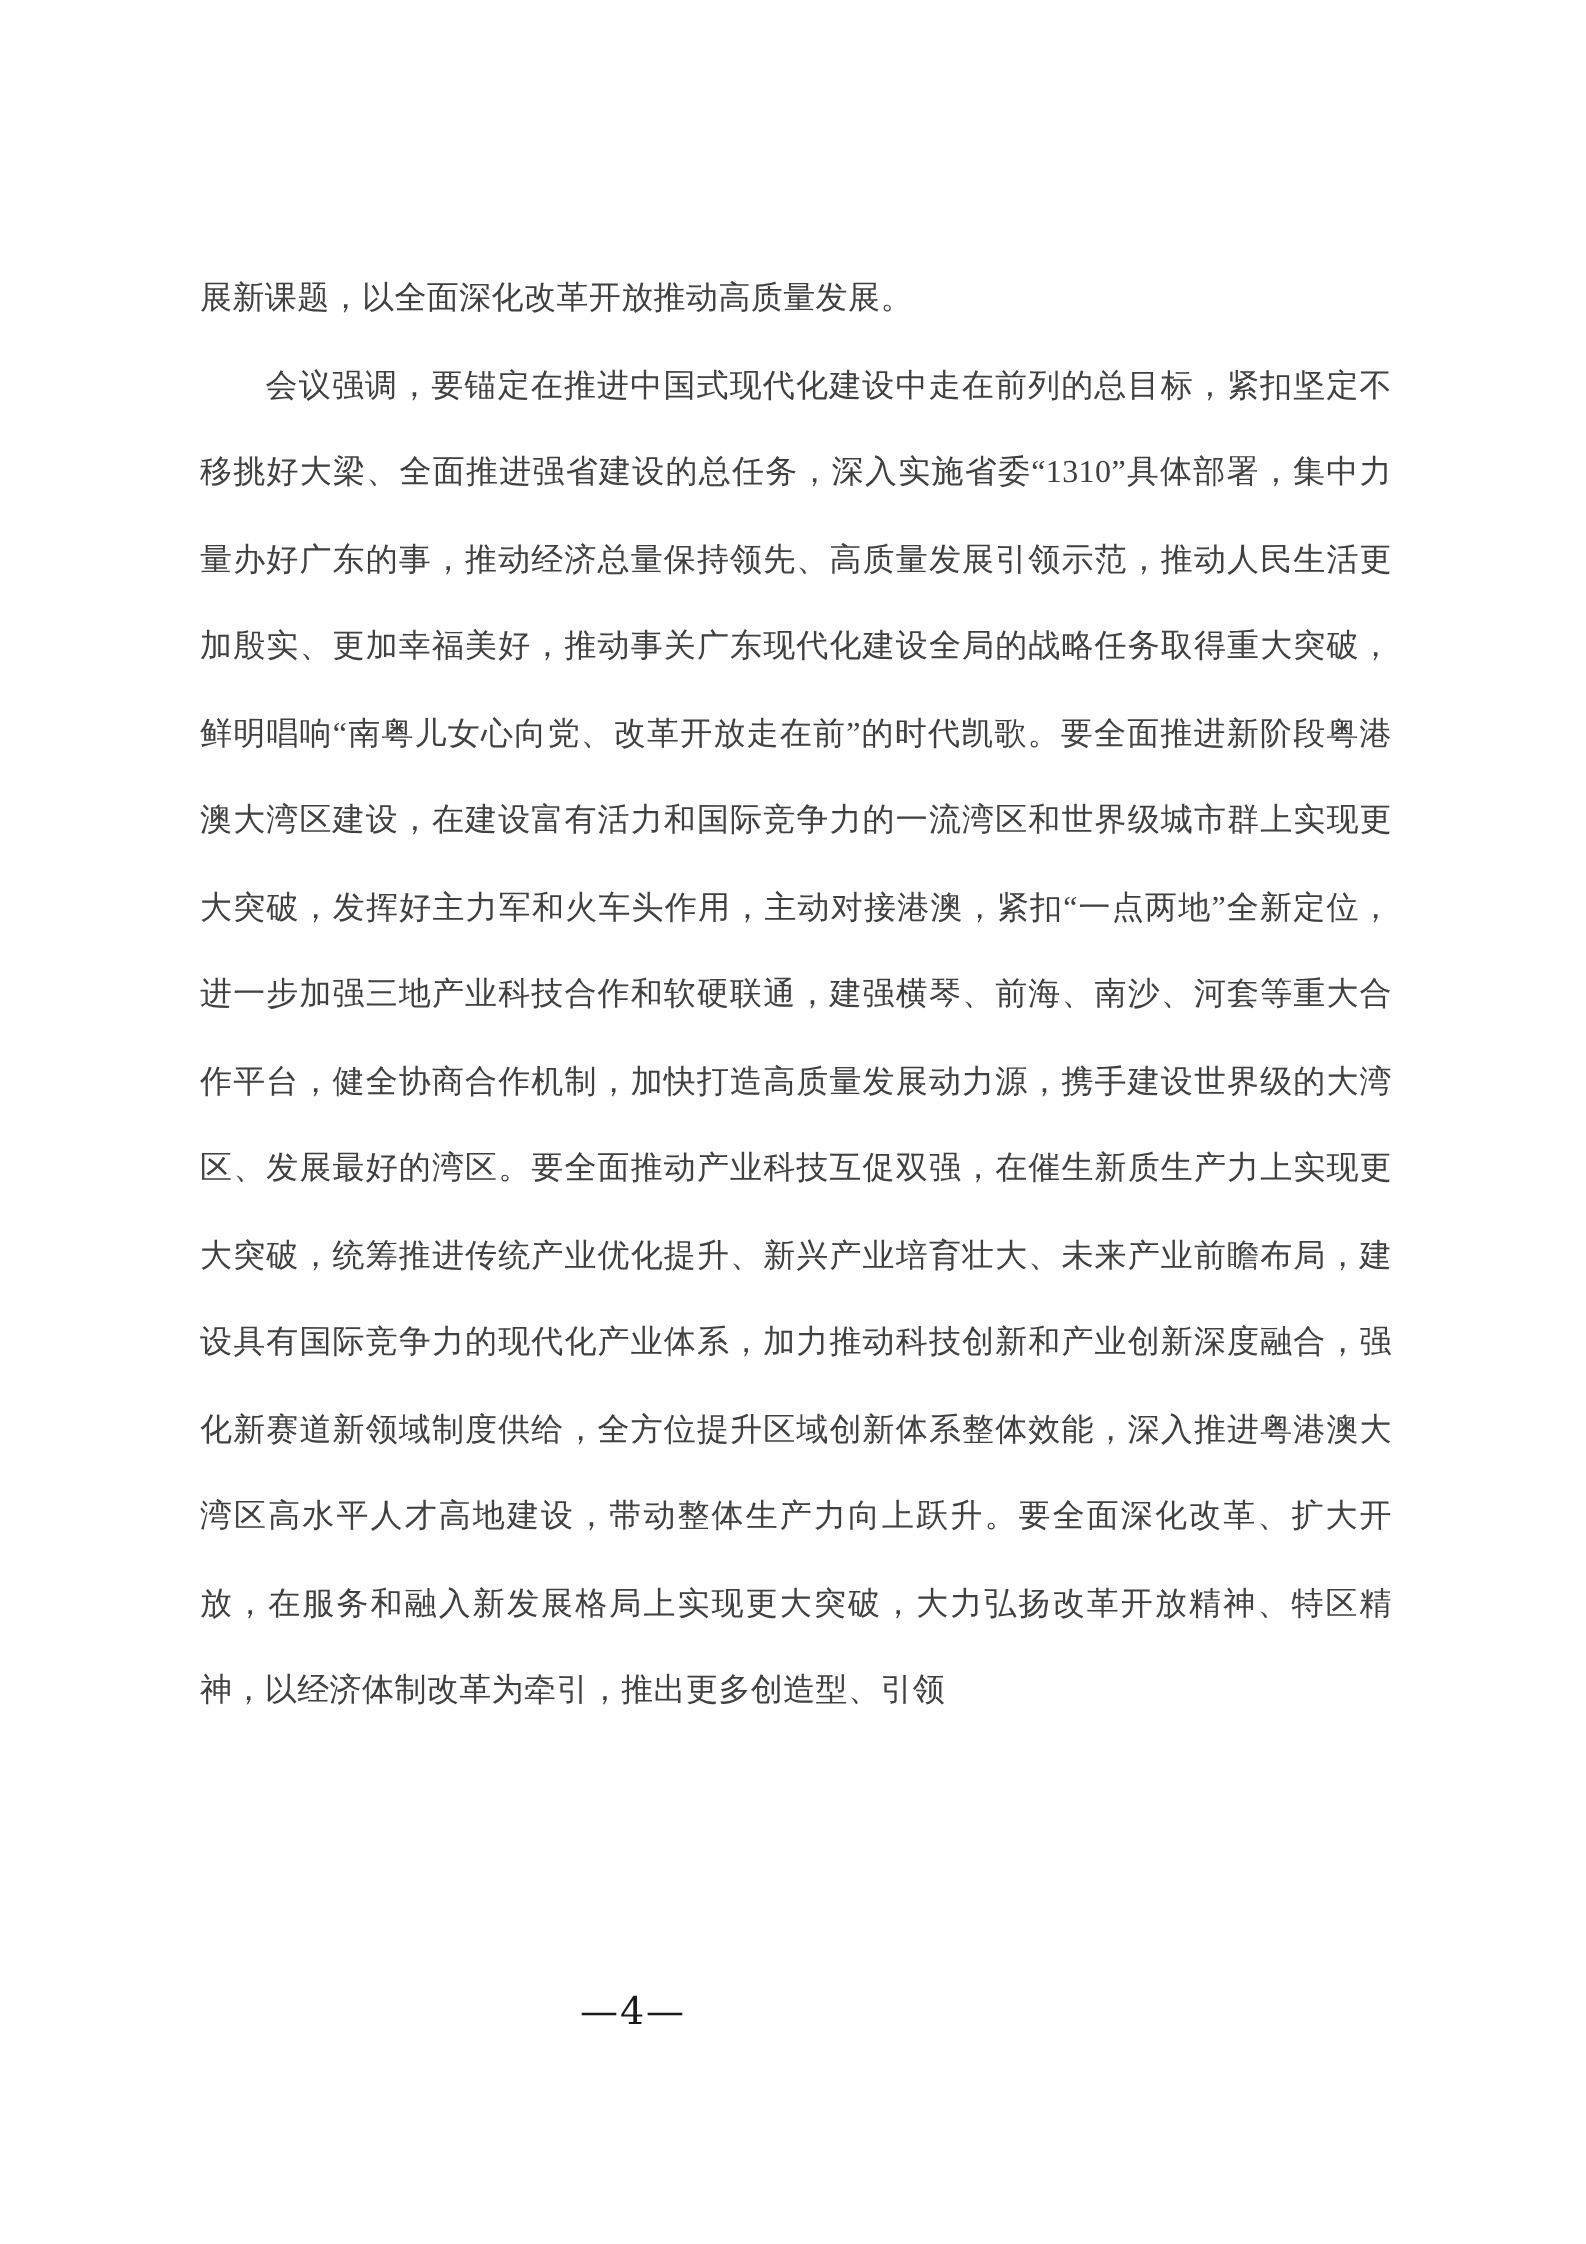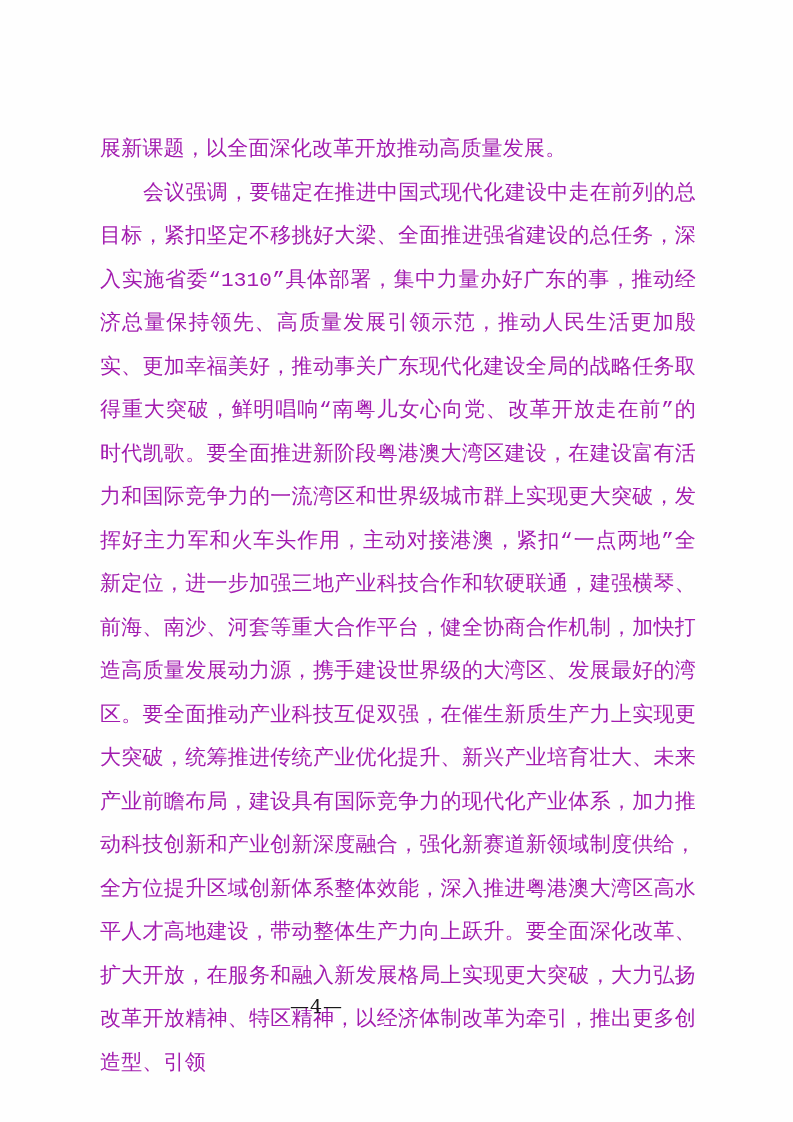--- a/index.html
+++ b/index.html
@@ -23,28 +23,28 @@
     height: 1122px;
     background: #fefefe;
   }
   .content {
     position: absolute;
     left: 100px;
     top: 128px;
     width: 596px;
   }
   .para {
-    font-size: 21px;
+    font-size: 16px;
     line-height: 43.5px;
     letter-spacing: 0.2px;
     text-align: justify;
     text-justify: inter-ideograph;
     margin: 0;
-    color: #a21caf;
-    font-family: Liberation Mono, monospace;
+    color: #404040;
+    font-family: Liberation Serif, serif;
   }
   .para.continued {
     text-indent: 0;
   }
   .para.indented {
     text-indent: 2.05em;
   }
   .page-number {
     position: absolute;
     left: 0;

